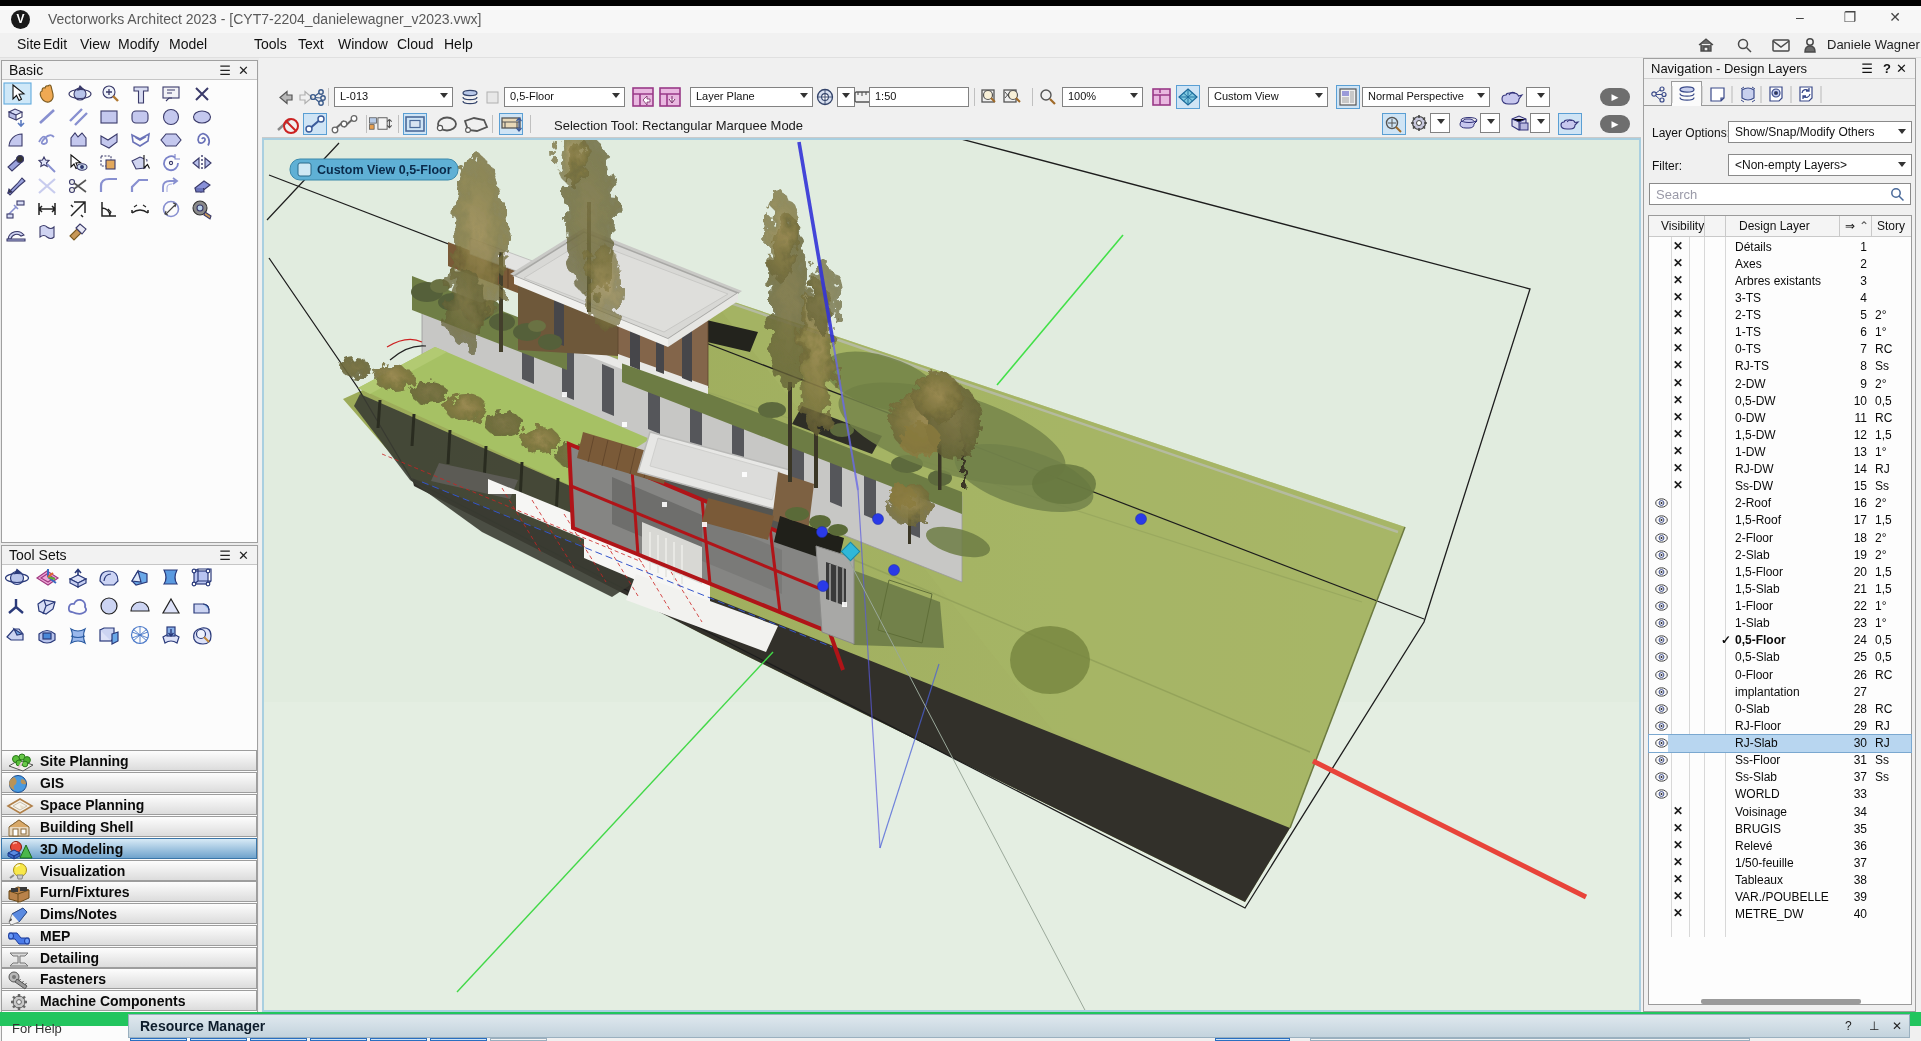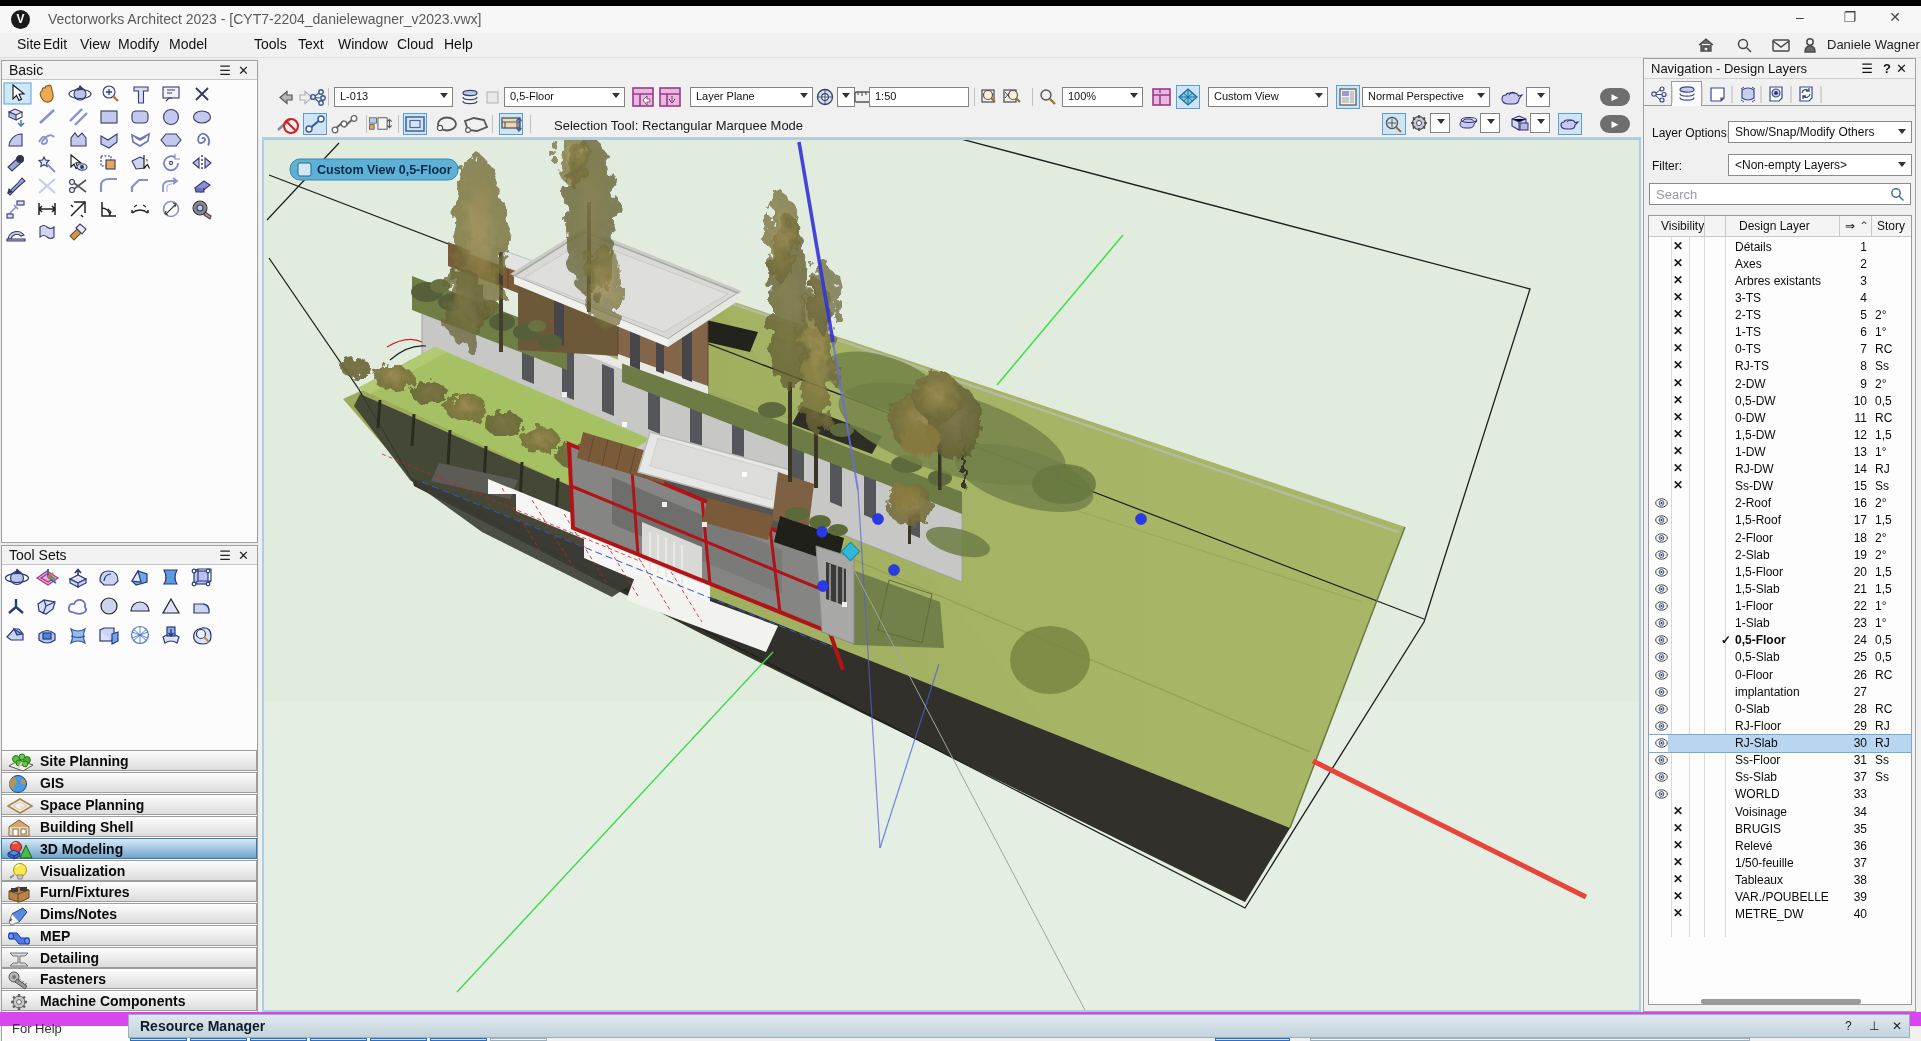--- a/index.html
+++ b/index.html
@@ -35,21 +35,21 @@
 #leftcol { left:0; top:58px; width:259px; height:954px; background:#ebebeb; }
 .palette { position:absolute; left:1px; background:#fcfcfc; border:1px solid #a0a0a0; }
 .ptitle { position:relative; height:19px; background:#f2f2f2; border-bottom:1px solid #c6c6c6; font-size:14px; color:#111; padding:1px 0 0 7px; }
 .ptitle .menu { position:absolute; right:26px; top:2px; font-size:13px; color:#222; }
 .ptitle .close { position:absolute; right:8px; top:2px; font-size:13px; color:#222; }
 
 .catbtn { position:absolute; left:1px; width:256px; height:21px; background:linear-gradient(#fdfdfd,#dcdcdc); border:1px solid #9d9d9d; font-size:14px; font-weight:bold; color:#0a0a0a; padding:2px 0 0 38px; }
 .catsel { background:linear-gradient(#d8eaf6,#6fa3cc); border:1px solid #3a76a8; }
 .catbtn svg { position:absolute; left:4px; top:1px; }
 
-#statusbar { left:0; top:1012px; width:1921px; height:14px; background:#d946ef; }
+#statusbar { left:0; top:1012px; width:1921px; height:14px; background:#22c55e; }
 #forhelp { position:absolute; left:12px; top:9px; font-size:13px; color:#333; }
 #rmbar { position:absolute; left:128px; top:2px; width:1782px; height:24px; background:linear-gradient(#dfe8ee,#c3d3dd); border:1px solid #9ab0bf; }
 #rmbar .t { position:absolute; left:11px; top:3px; font-size:14px; font-weight:bold; color:#0d1c2b; }
 #rmbar .ic { position:absolute; top:4px; font-size:12px; color:#222; }
 
 #rightpanel { left:1643px; top:58px; width:273px; height:954px; background:#f0f0f0; border:1px solid #a0a0a0; }
 #rp-title { position:absolute; left:0; top:0; width:271px; height:20px; background:#f2f2f2; border-bottom:1px solid #d0d0d0; font-size:13px; color:#111; padding:2px 0 0 7px; }
 #rp-title .menu { position:absolute; right:42px; top:2px; font-size:13px; }
 #rp-title .q { position:absolute; right:24px; top:2px; font-size:13px; font-weight:bold; }
 #rp-title .close { position:absolute; right:8px; top:2px; font-size:13px; }

